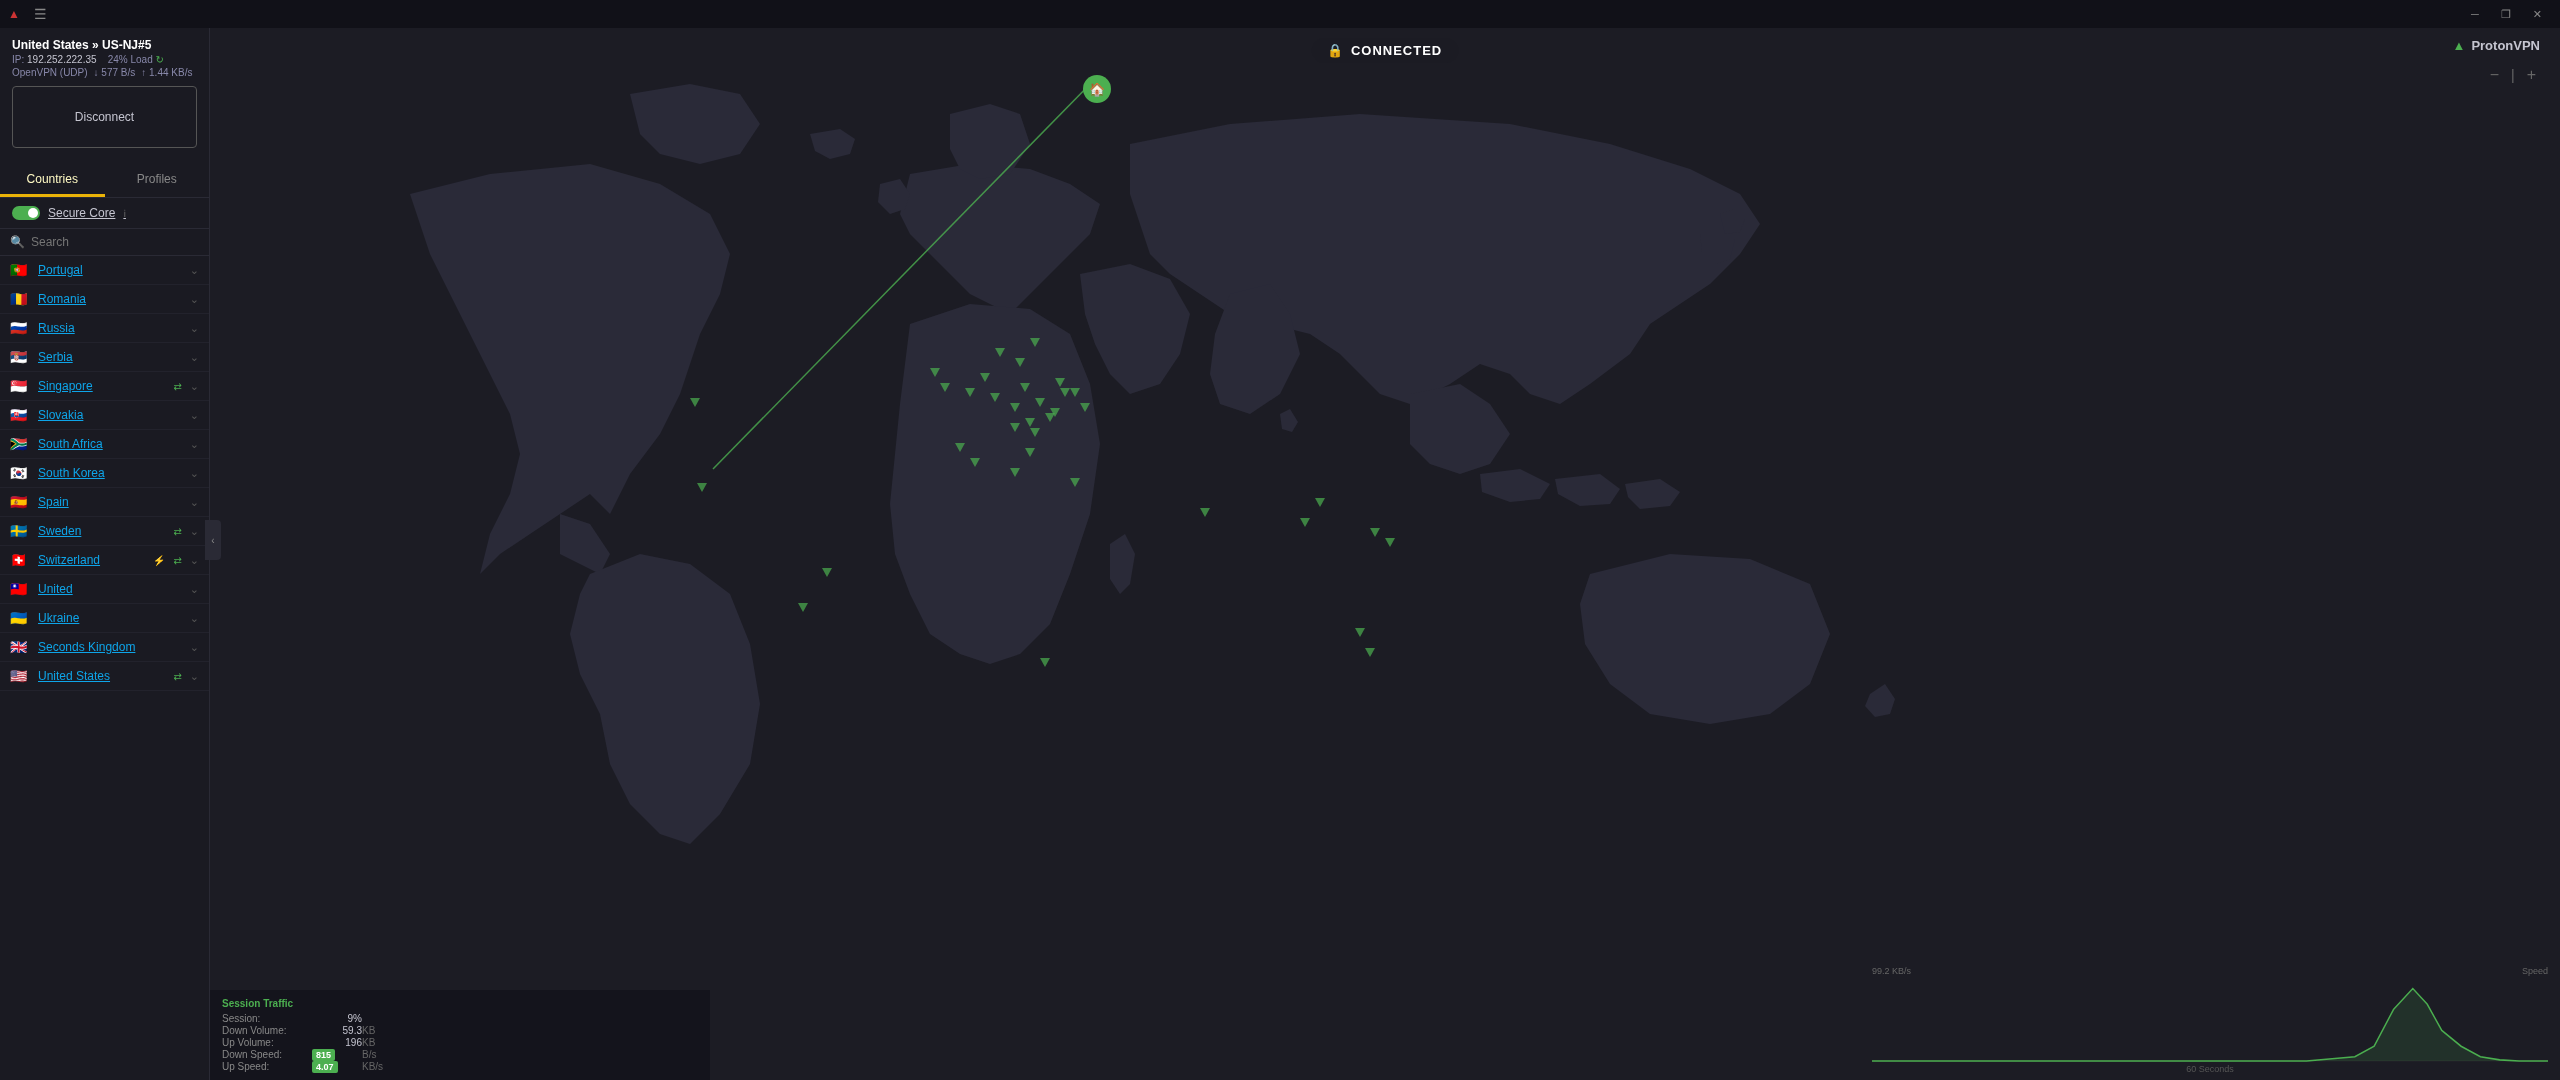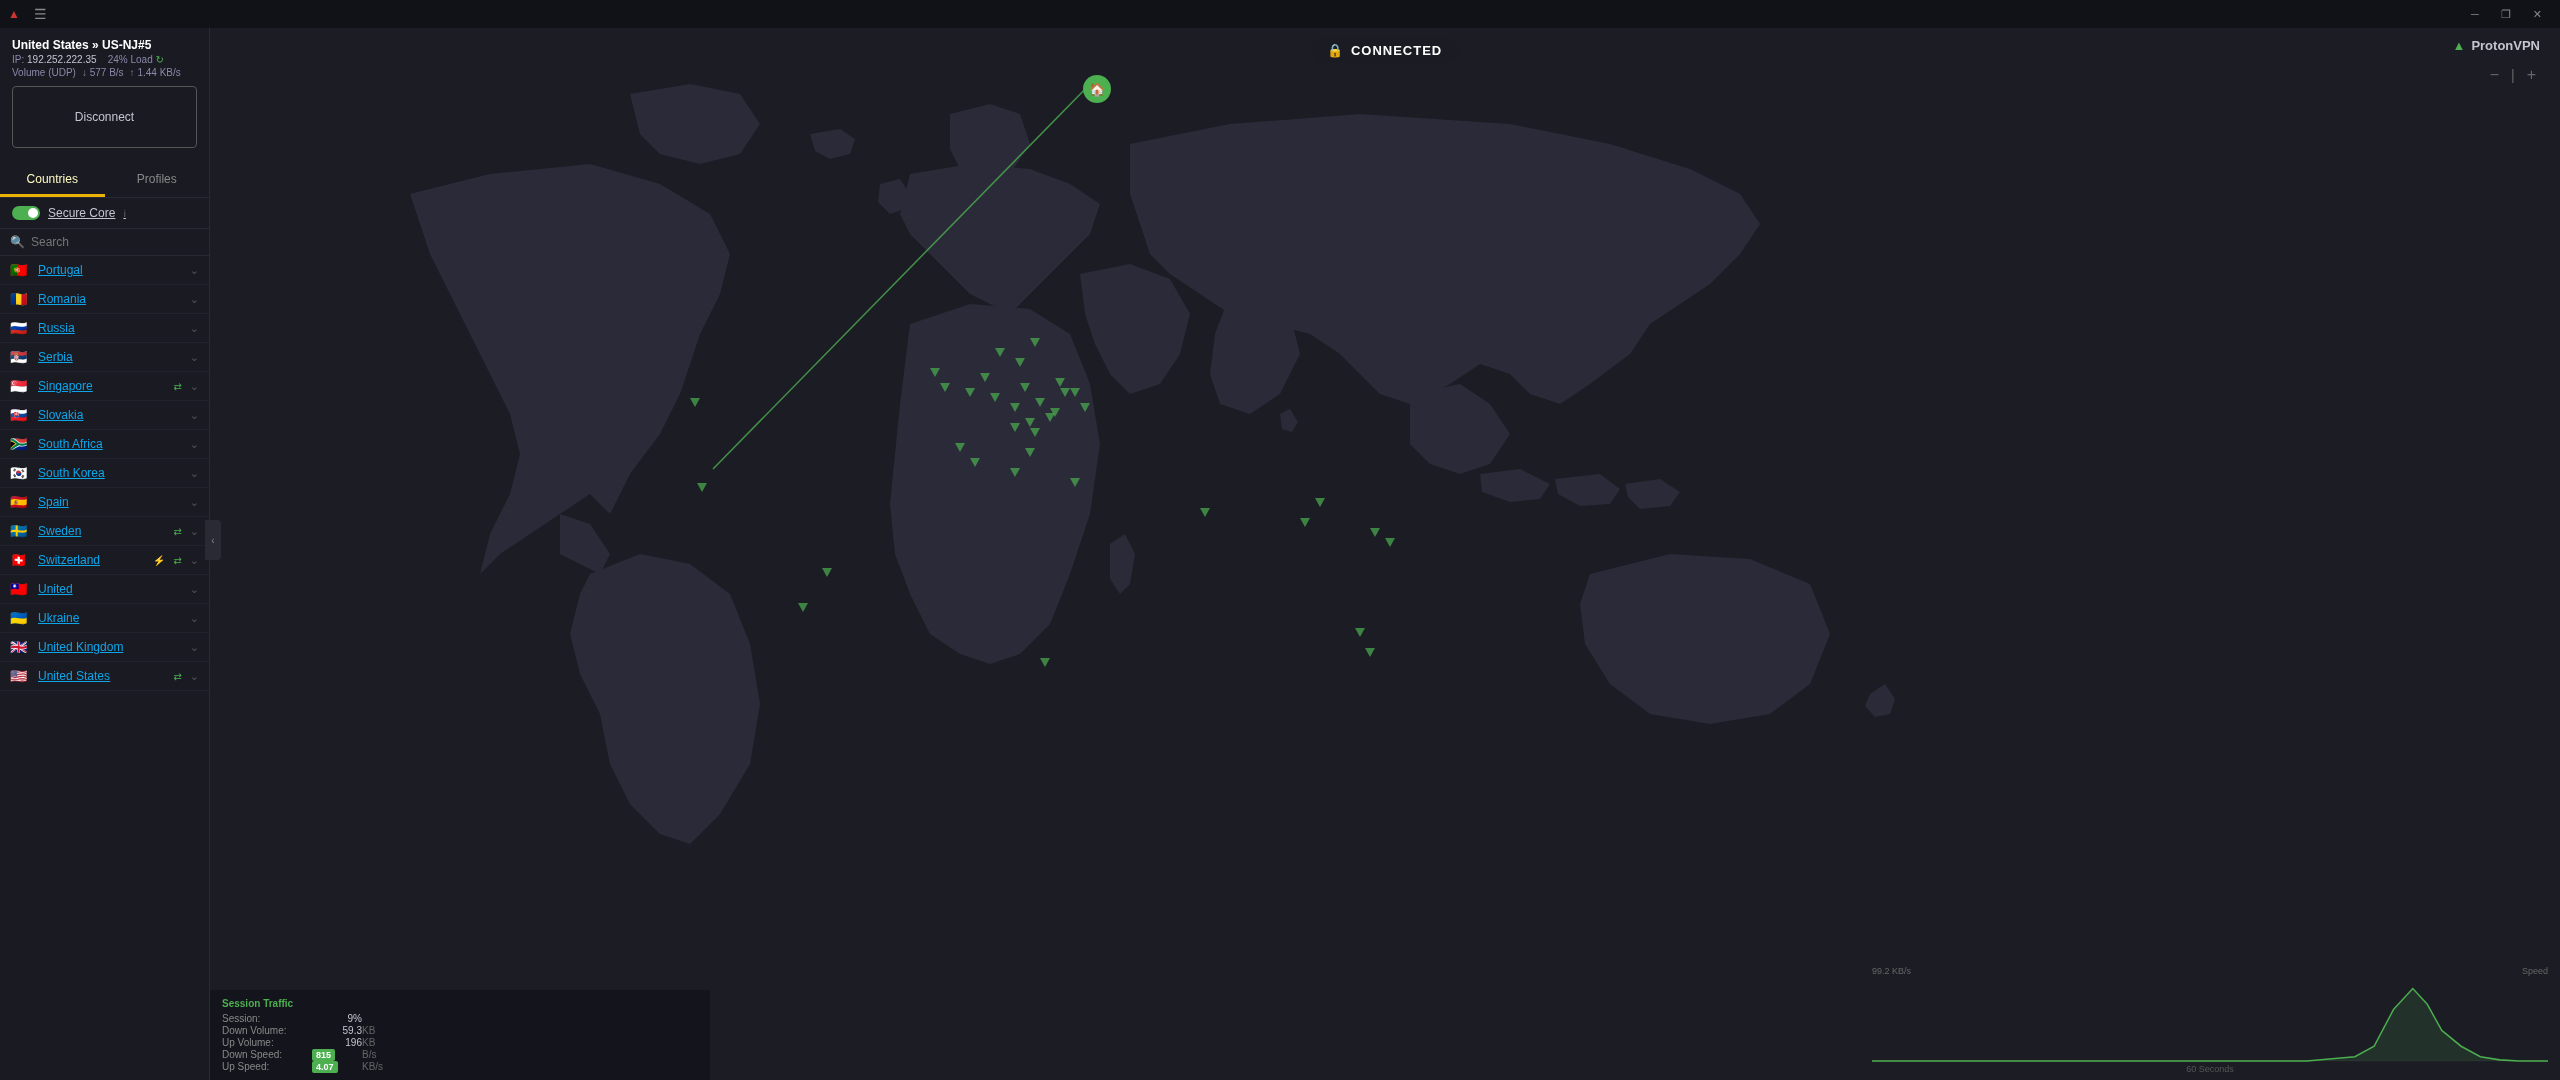--- a/index.html
+++ b/index.html
@@ -413,21 +413,21 @@
     <div class="sidebar-header">
       <div class="connection-country">United States » US-NJ#5</div>
       <div class="connection-ip">
         <span>IP:</span>
         <span class="ip-addr">192.252.222.35</span>
         &nbsp;&nbsp;
         <span style="color:#8888aa;">24% Load</span>
         <span style="color:#4caf50;font-size:10px;"> ↻</span>
       </div>
       <div class="connection-protocol">
-        <span>Volume (UDP)</span>
+        <span>OpenVPN (UDP)</span>
         <span>↓ 577 B/s</span>
         <span>↑ 1.44 KB/s</span>
       </div>
       <button class="disconnect-btn">Disconnect</button>
     </div>
 
     <div class="tabs">
       <div class="tab active">Countries</div>
       <div class="tab">Profiles</div>
     </div>
@@ -508,21 +508,21 @@
     <span class="country-name">United</span>
     <span class="country-action">⌄</span>
   </div>
         <div class="country-item">
     <span class="flag">🇺🇦</span>
     <span class="country-name">Ukraine</span>
     <span class="country-action">⌄</span>
   </div>
         <div class="country-item">
     <span class="flag">🇬🇧</span>
-    <span class="country-name">United Kingdom</span>
+    <span class="country-name">Seconds Kingdom</span>
     <span class="country-action">⌄</span>
   </div>
         <div class="country-item">
     <span class="flag">🇺🇸</span>
     <span class="country-name">United States</span>
     <span class="country-action special-icon">⇄</span>
           <span class="country-action">⌄</span>
   </div>
       </div>
   </div>

